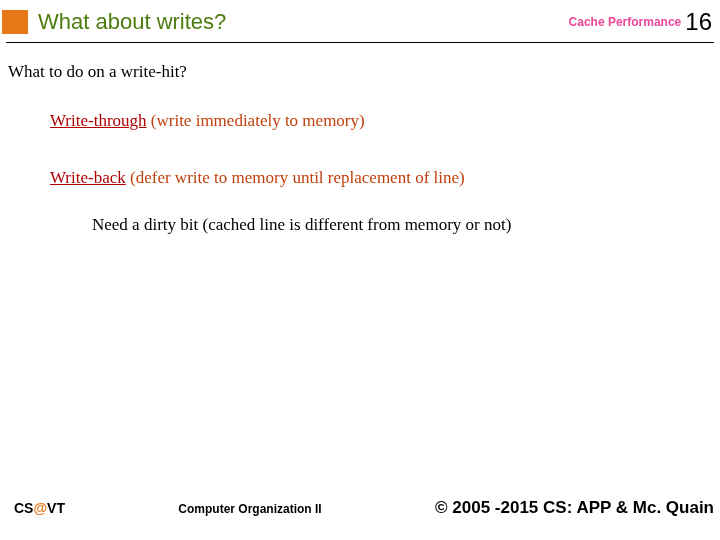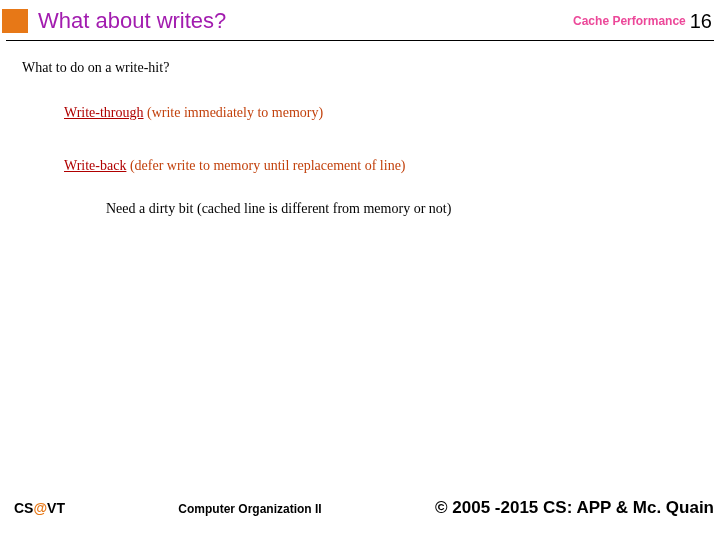--- a/index.html
+++ b/index.html
@@ -1,24 +1,24 @@
 <!DOCTYPE html>
 <html><head>
 <meta charset="utf-8">
 <style>
   * { margin: 0; padding: 0; box-sizing: border-box; }
   html, body { width: 720px; height: 540px; font-family: "Times New Roman", Times, serif; background: #fff; color: #000; }
   .slide { position: relative; width: 720px; height: 540px; }
   .header { display: flex; align-items: center; padding: 8px 0 4px 0; }
   .accent { width: 26px; height: 24px; background: #E77817; margin-left: 2px; margin-right: 10px; flex: 0 0 26px; }
-  .title { font-family: Arial, Helvetica, sans-serif; font-size: 22px; font-weight: normal; color: #a21caf; flex: 1; }
+  .title { font-family: Arial, Helvetica, sans-serif; font-size: 22px; font-weight: normal; color: #4d7c0f; flex: 1; }
   .topic { font-family: Arial, Helvetica, sans-serif; font-size: 12px; font-weight: bold; color: #ec4899; margin-right: 4px; }
-  .pagenum { font-family: Arial, Helvetica, sans-serif; font-size: 20px; color: #000; margin-right: 8px; }
+  .pagenum { font-family: Arial, Helvetica, sans-serif; font-size: 24px; color: #000; margin-right: 8px; }
   .rule { height: 1px; background: #000; margin: 2px 6px 0 6px; }
-  .body { padding: 18px 18px 0 22px; font-size: 14px; line-height: 1.35; }
+  .body { padding: 18px 18px 0 8px; font-size: 17px; line-height: 1.35; }
   .q { font-family: "Times New Roman", serif; margin-bottom: 26px; }
   .opt { margin-left: 42px; margin-bottom: 34px; }
   .opt .term { color: #B00000; text-decoration: underline; }
   .opt .desc { color: #c2410c; }
   .sub { margin-left: 84px; margin-top: -10px; }
   .footer { position: absolute; bottom: 22px; left: 0; right: 0; display: flex; align-items: baseline; justify-content: space-between; padding: 0 6px 0 14px; font-family: Arial, Helvetica, sans-serif; }
   .footer .left { font-size: 14px; font-weight: bold; }
   .footer .left .at { color: #E77817; }
   .footer .center { font-size: 12px; font-weight: bold; text-align: center; flex: 1; }
   .footer .right { font-size: 17px; font-weight: bold; white-space: nowrap; }

